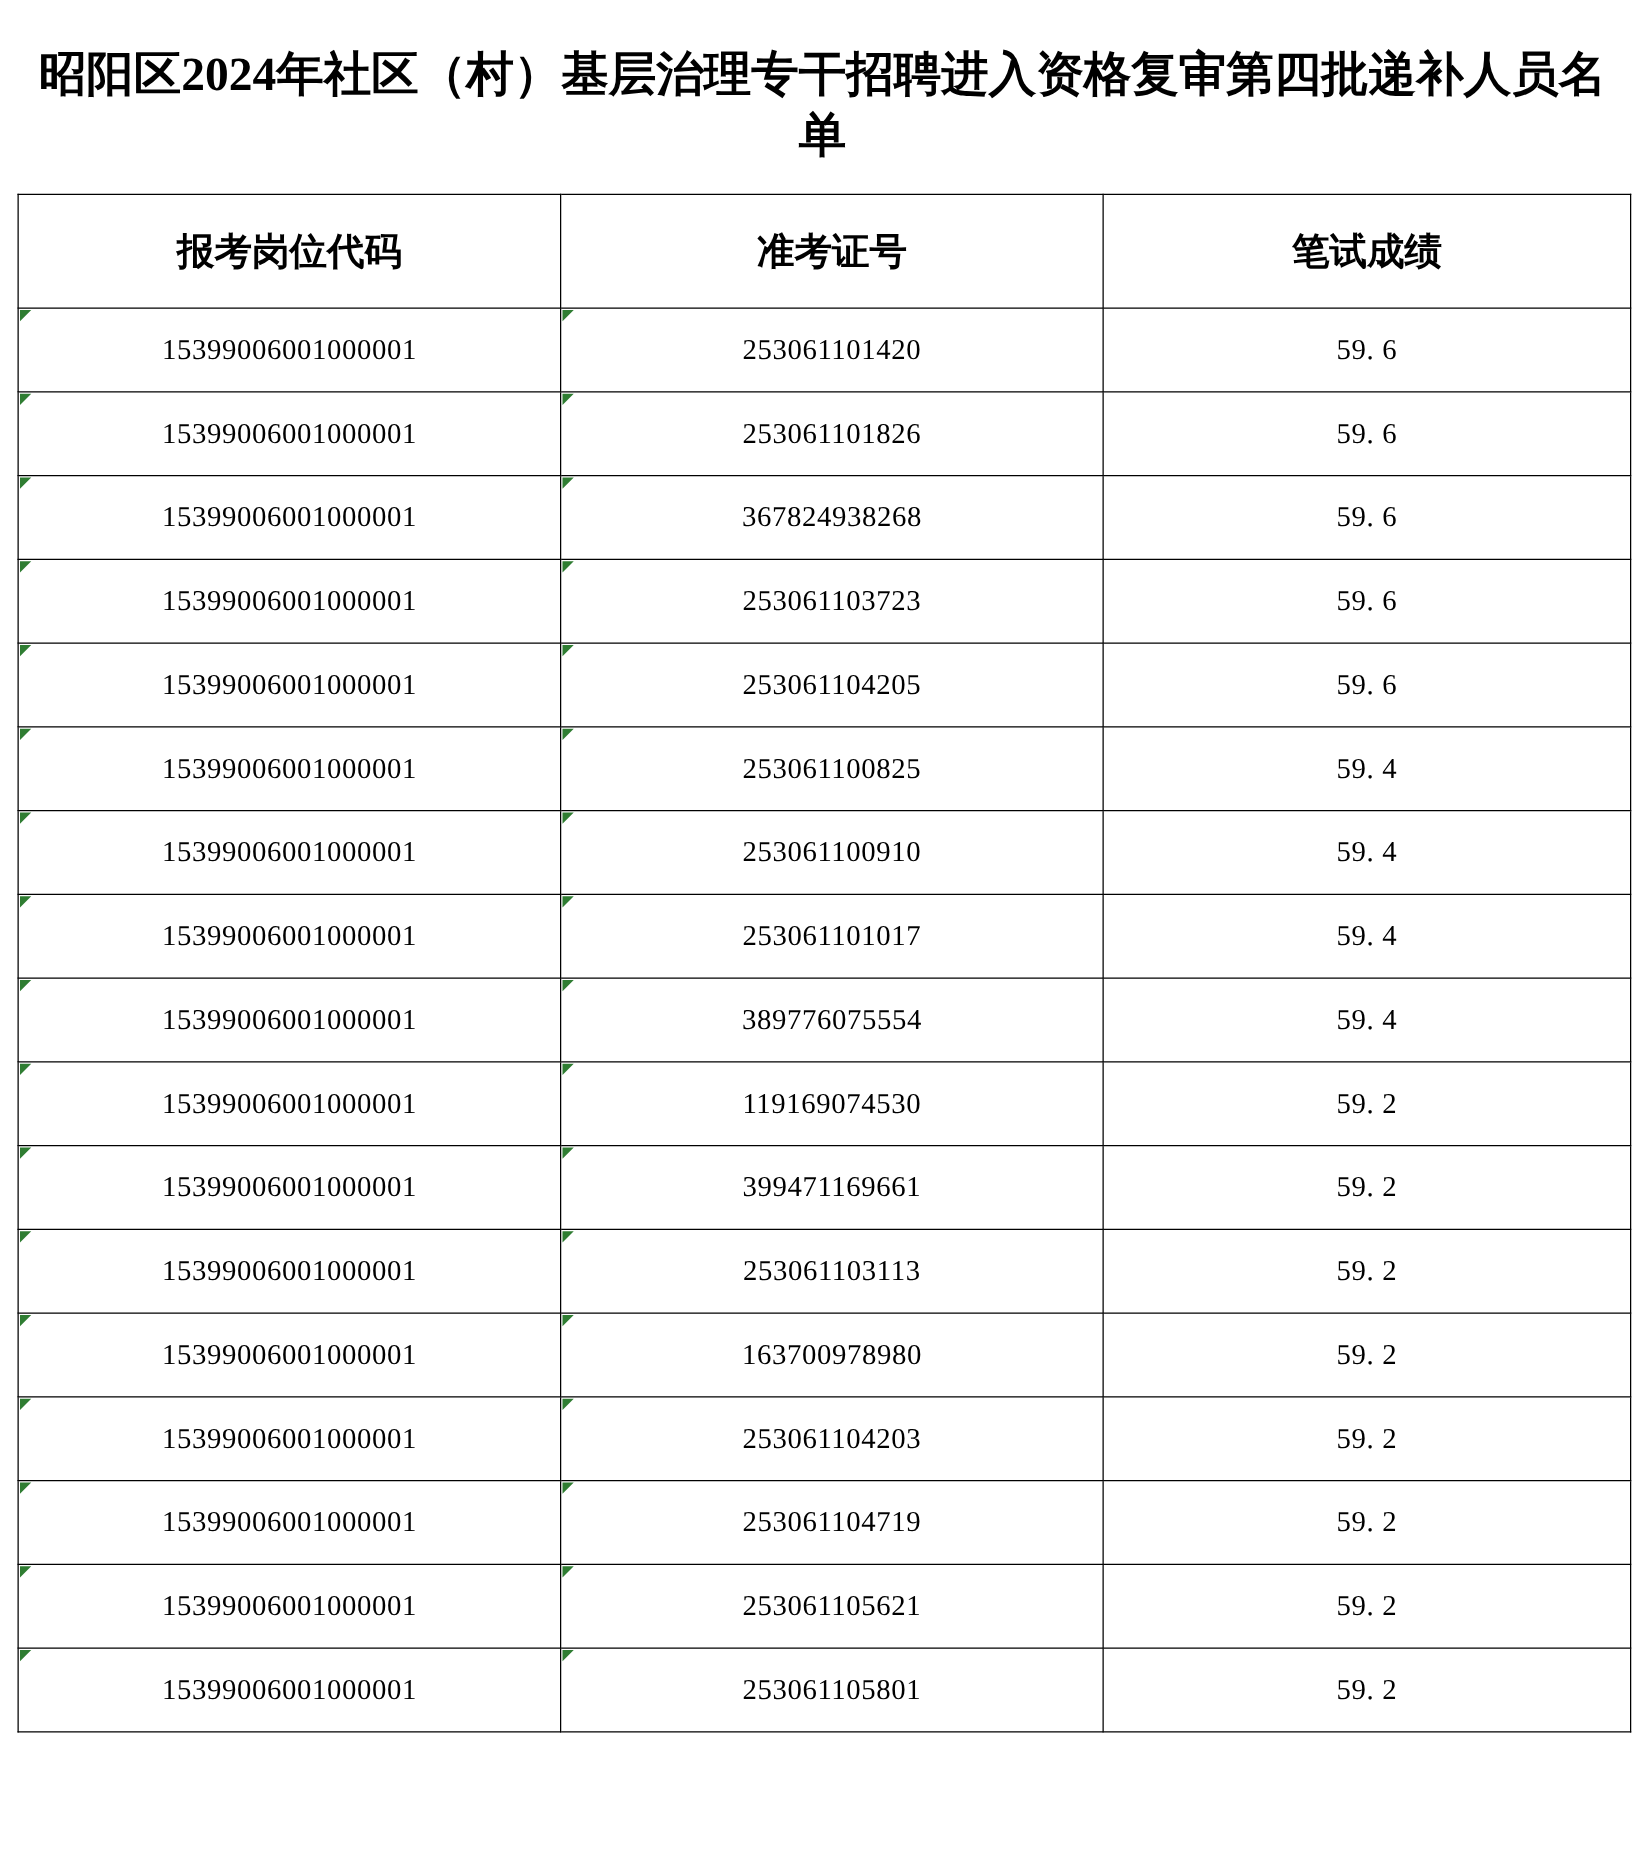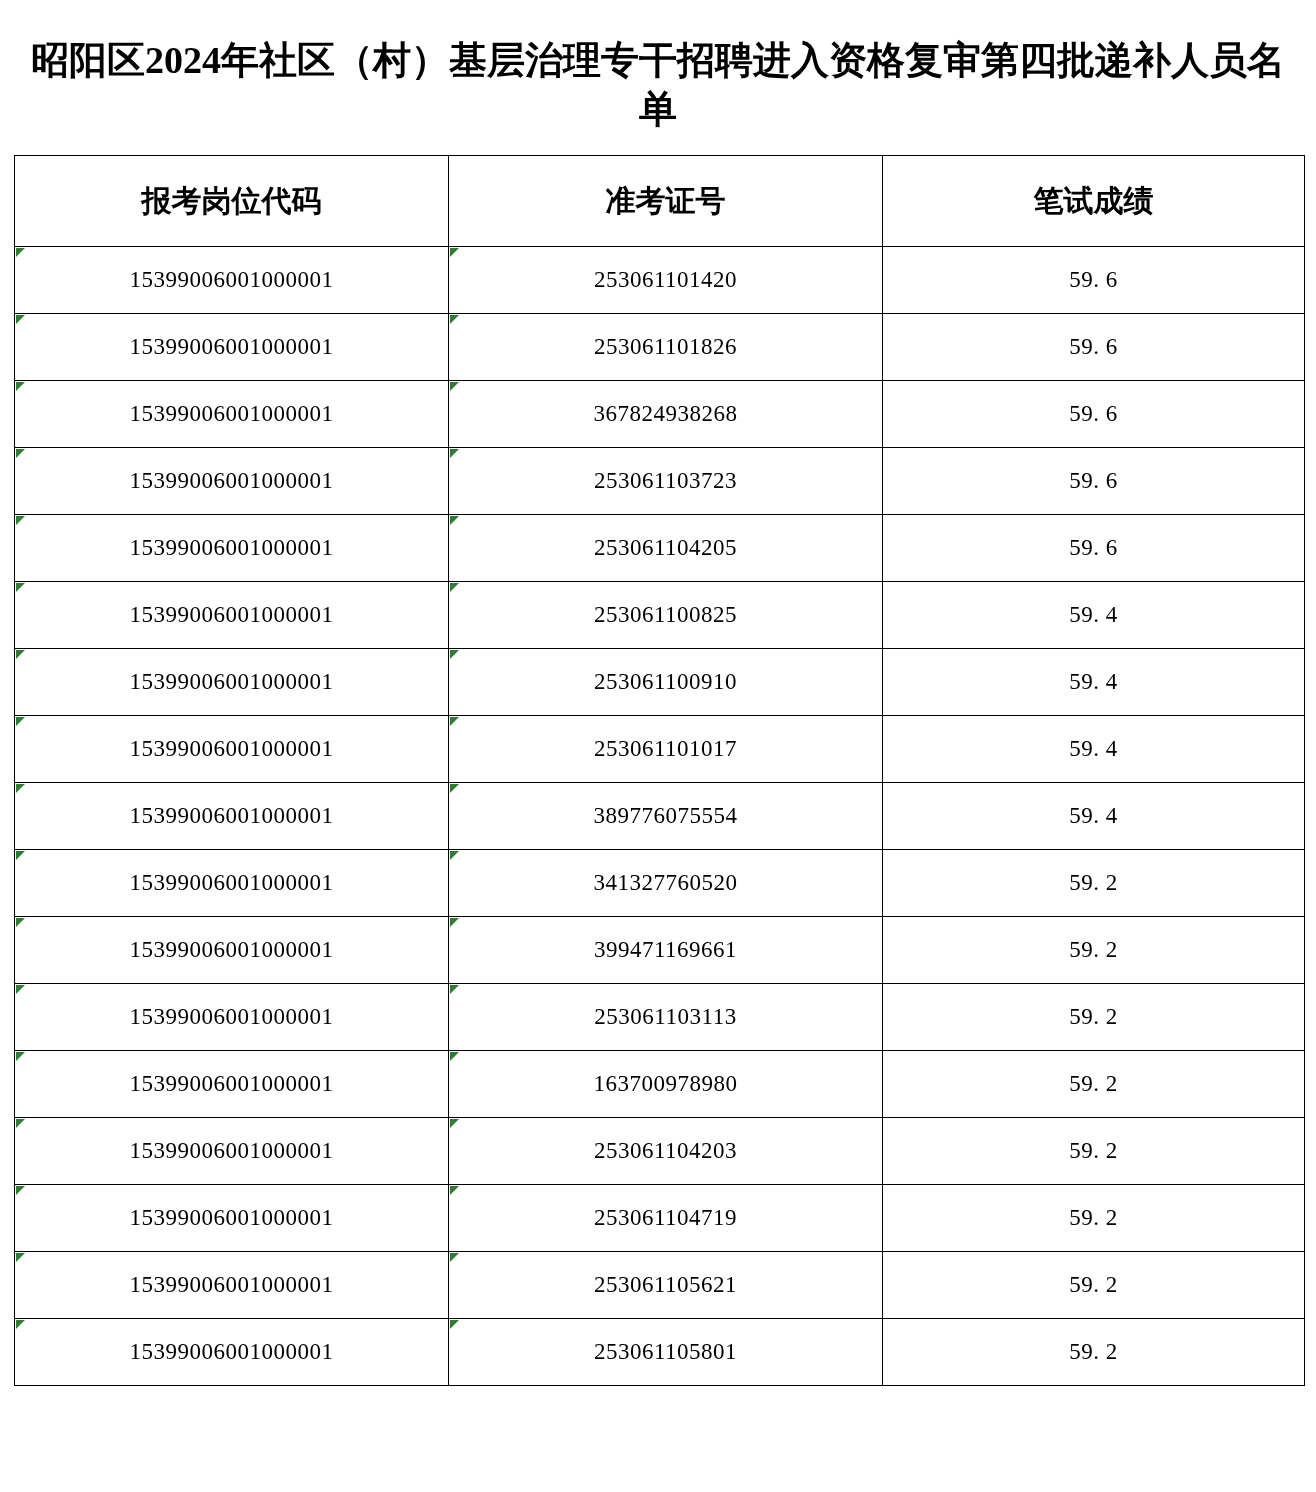--- a/index.html
+++ b/index.html
@@ -134,21 +134,21 @@
         <td class="num tagged">253061101017</td>
         <td class="score">59. 4</td>
       </tr>
       <tr>
         <td class="num tagged">15399006001000001</td>
         <td class="num tagged">389776075554</td>
         <td class="score">59. 4</td>
       </tr>
       <tr>
         <td class="num tagged">15399006001000001</td>
-        <td class="num tagged">341327760520</td>
+        <td class="num tagged">119169074530</td>
         <td class="score">59. 2</td>
       </tr>
       <tr>
         <td class="num tagged">15399006001000001</td>
         <td class="num tagged">399471169661</td>
         <td class="score">59. 2</td>
       </tr>
       <tr>
         <td class="num tagged">15399006001000001</td>
         <td class="num tagged">253061103113</td>

